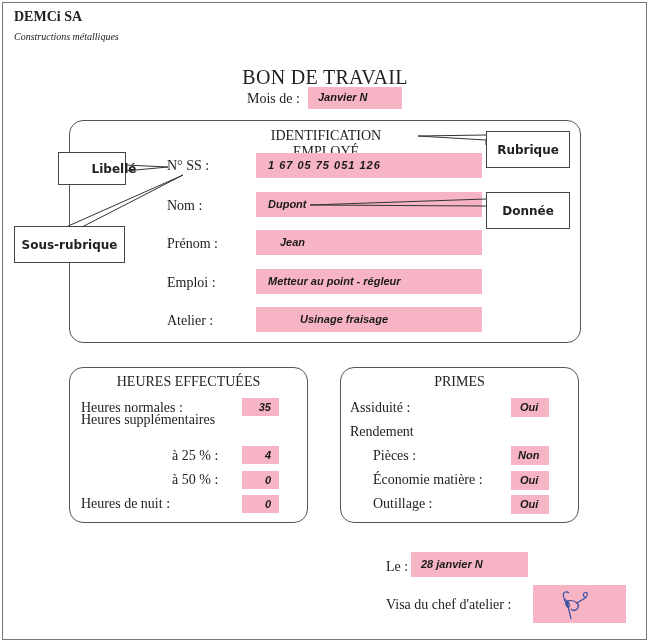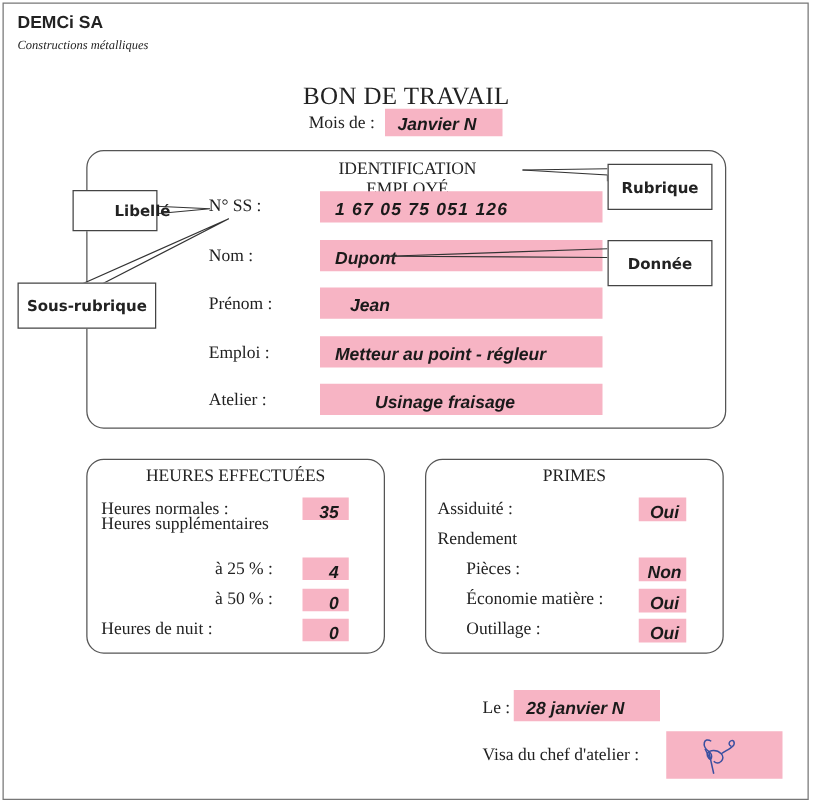--- a/index.html
+++ b/index.html
@@ -1,27 +1,27 @@
 <!DOCTYPE html>
 <html><head>
 <meta charset="utf-8">
 <style>
   html, body { margin:0; padding:0; background:#ffffff; }
   body { width:650px; height:644px; position:relative; overflow:hidden;
          font-family:"DejaVu Serif", serif; color:#222; }
   .frame { position:absolute; left:2px; top:2px; width:645px; height:638px;
            border:1px solid #777; box-sizing:border-box; }
   .abs { position:absolute; }
-  .company { left:14px; top:9px; font-weight:bold; font-size:12px; font-family:Liberation Sans, sans-serif; font-size:14px; }
+  .company { left:14px; top:9px; font-weight:bold; font-size:12px; font-family:Liberation Serif, serif; font-size:14px; }
   .subtitle { left:14px; top:31px; font-style:italic; font-size:10px; font-family:"Liberation Serif", serif; }
   .title { left:0; width:650px; top:66px; text-align:center; font-size:20px; font-family:"Liberation Serif", serif; letter-spacing:0.3px; }
   .lbl { font-family:"Liberation Serif", serif; font-size:14px; white-space:nowrap; }
   .pink { background:#f7b4c4; position:absolute; }
   .hand { font-family:"Liberation Sans", sans-serif; font-style:italic; font-weight:bold;
-          font-size:14px; color:#1a1a1a; position:absolute; white-space:nowrap; }
+          font-size:11px; color:#1a1a1a; position:absolute; white-space:nowrap; }
   .panel { position:absolute; border:1px solid #555; border-radius:14px; box-sizing:border-box; }
   .panel-title { position:absolute; font-family:"Liberation Serif", serif; font-size:14px; text-align:center; }
   .callout { position:absolute; background:#fff; border:1px solid #444; box-sizing:border-box;
              font-family:"DejaVu Sans", sans-serif; font-weight:bold; font-size:12px;
              display:flex; align-items:center; justify-content:center; }
   .num { text-align:right; padding-right:25px; box-sizing:border-box; }
   svg.lines { position:absolute; left:0; top:0; }
 </style>
 </head>
 <body>

